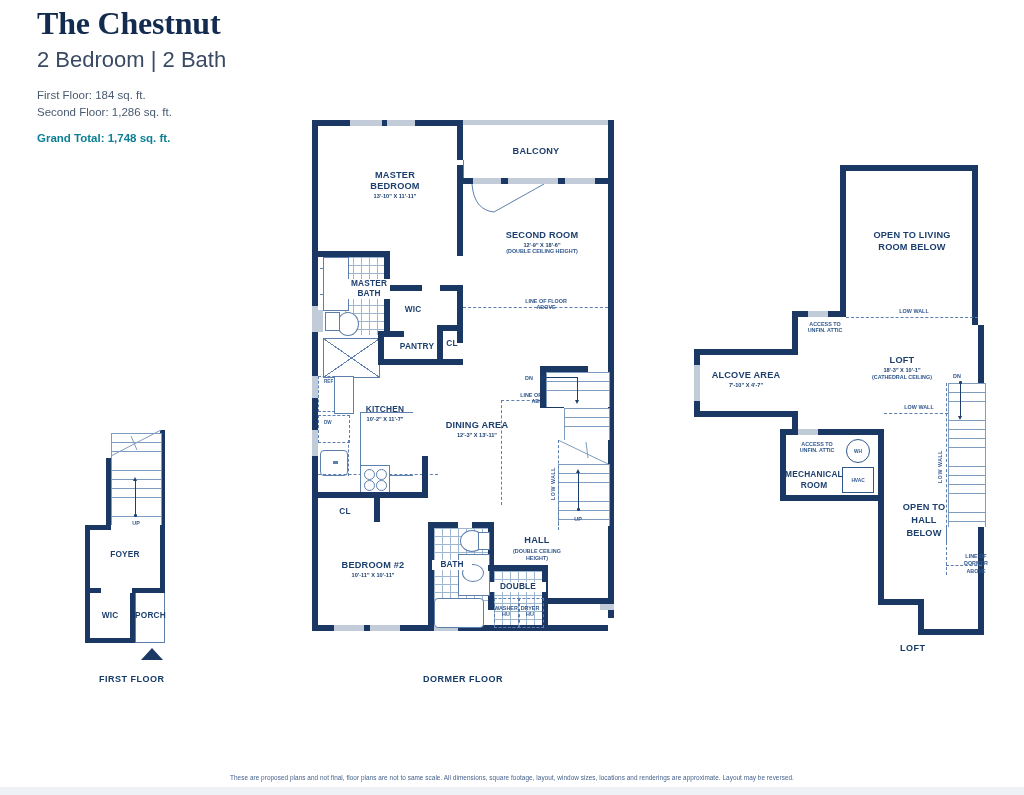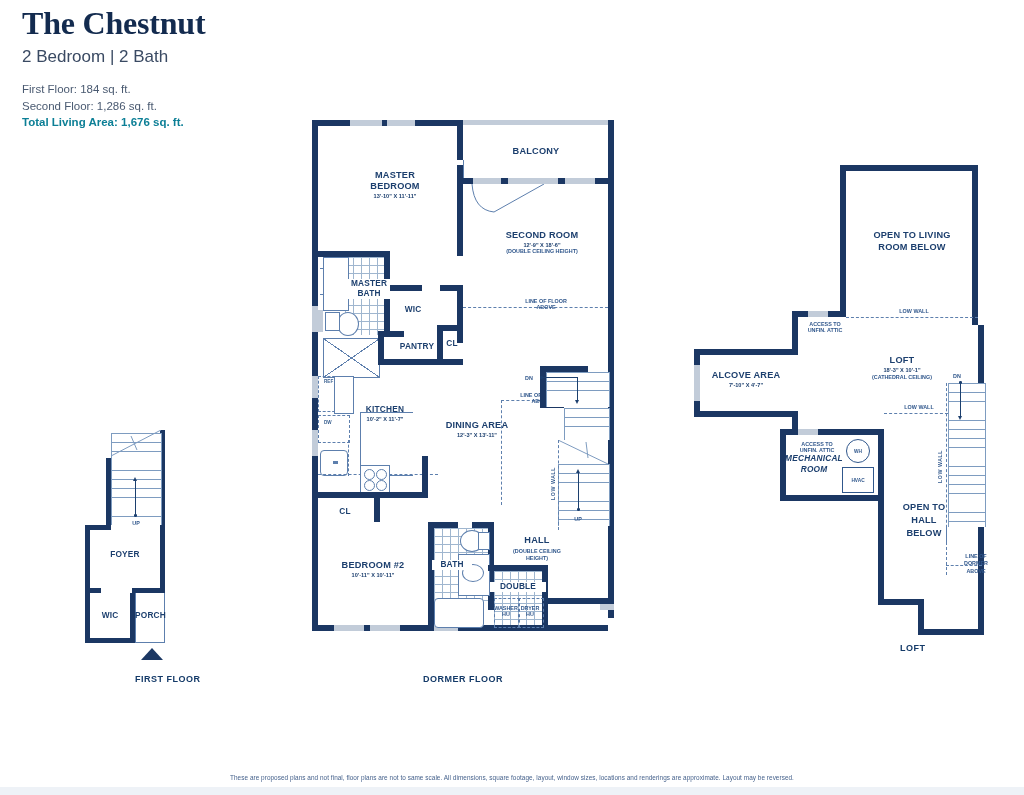--- a/index.html
+++ b/index.html
@@ -5,27 +5,27 @@
 <style>
   html,body{margin:0;padding:0;}
   body{
     width:1024px;height:795px;background:#ffffff;
     font-family:"Liberation Sans", sans-serif;
     color:#1c3557;overflow:hidden;position:relative;
   }
   .page{position:relative;width:1024px;height:795px;}
 
   
-  #header{position:absolute;left:22px;top:6px;width:300px;}
+  #header{position:absolute;left:37px;top:6px;width:300px;}
   #title{
     font-family:"Liberation Serif", serif;
     font-size:32px;font-weight:700;color:#132b4f;
     letter-spacing:-0.2px;margin:0 0 6px 0;line-height:1.1;
   }
-  #subtitle{font-size:17px;color:#3a4a63;margin:0 0 14px 0;font-weight:400;}
+  #subtitle{font-size:22px;color:#3a4a63;margin:0 0 14px 0;font-weight:400;}
   .area-line{font-size:11.5px;color:#4a5a71;line-height:1.42;}
   .area-total{font-size:11.5px;color:#0c7f96;font-weight:700;line-height:1.42;}
   .area-gap{height:10px;}
 
   
   .plan{position:absolute;}
   .w{position:absolute;background:#1b3763;}            
   .win{position:absolute;background:#c2ccd9;}          
   .thin{position:absolute;background:#5d7fad;}         
   .dash-h{position:absolute;border-top:1px dashed #5d7fad;}
@@ -93,22 +93,22 @@
 <body>
 
 <div class="page">
 
   <div id="header">
     <h1 id="title">The Chestnut</h1>
     <div id="subtitle">2 Bedroom | 2 Bath</div>
     <div class="area-line"></div>
     <div class="area-line">First Floor: 184 sq. ft.</div>
     <div class="area-line">Second Floor: 1,286 sq. ft.</div>
-    <div class="area-total">Total Living Area: 1,676 sq. ft.</div>
     <div class="area-gap"></div>
+    <div class="area-total">Grand Total: 1,748 sq. ft.</div>
   </div>
 
   <div class="plan" id="first-floor" style="left:85px;top:430px;width:140px;height:210px;">
 
     <div class="w" style="left:75px;top:0px;width:5px;height:100px;"></div>
     <div class="w" style="left:21px;top:28px;width:5px;height:72px;"></div>
     <div class="stairs" style="left:26px;top:3px;width:49px;height:92px;"></div>
 
     <svg style="position:absolute;left:26px;top:0px;width:50px;height:26px;">
       <line x1="0" y1="26" x2="50" y2="0" stroke="#7e9cc0" stroke-width="1"></line>
@@ -131,21 +131,21 @@
     <div class="w" style="left:45px;top:163px;width:5px;height:50px;"></div>
     <div class="lbl" style="left:4px;top:181px;width:42px;">WIC</div>
 
     <div class="thin" style="left:50px;top:163px;width:.9px;height:50px;"></div>
     <div class="thin" style="left:50px;top:212px;width:30px;height:.9px;"></div>
     <div class="thin" style="left:79px;top:163px;width:.9px;height:50px;"></div>
     <div class="lbl" style="left:50px;top:181px;width:30px;">PORCH</div>
 
     <div class="entry-tri" style="left:56px;top:218px;"></div>
   </div>
-  <div class="floor-label" style="left:128px;top:674px;padding-left:7px;">FIRST FLOOR</div>
+  <div class="floor-label" style="left:92px;top:674px;padding-left:7px;">FIRST FLOOR</div>
 
   <div class="plan" id="second-floor" style="left:312px;top:120px;width:302px;height:516px;">
 
     <div class="w" style="left:0px;top:0px;width:6px;height:186px;"></div>
     <div class="win" style="left:0px;top:186px;width:6px;height:26px;"></div>
     <div class="w" style="left:0px;top:212px;width:6px;height:44px;"></div>
     <div class="win" style="left:0px;top:256px;width:6px;height:22px;"></div>
     <div class="w" style="left:0px;top:278px;width:6px;height:32px;"></div>
     <div class="win" style="left:0px;top:310px;width:6px;height:26px;"></div>
     <div class="w" style="left:0px;top:336px;width:6px;height:175px;"></div>
@@ -383,21 +383,21 @@
     <div class="w" style="left:124px;top:264px;width:66px;height:6px;"></div>
     <div class="w" style="left:86px;top:264px;width:6px;height:72px;"></div>
     <div class="w" style="left:86px;top:330px;width:104px;height:6px;"></div>
     <div class="w" style="left:184px;top:264px;width:6px;height:72px;"></div>
     <div class="note" style="left:92px;top:276px;width:62px;">
       <span>ACCESS TO</span><br>
       <span>UNFIN. ATTIC</span>
     </div>
     <div class="circlelbl" style="left:152px;top:274px;width:22px;height:22px;">WH</div>
     <div class="boxlbl" style="left:148px;top:302px;width:30px;height:24px;">HVAC</div>
-    <div class="lbl" style="left:90px;top:288px;width:60px;line-height:1.3;font-style:italic;">
+    <div class="lbl" style="left:90px;top:304px;width:60px;line-height:1.3;">
       <span>MECHANICAL</span><br>
       <span>ROOM</span>
     </div>
 
     <div class="lbl big" style="left:196px;top:336px;width:68px;line-height:1.4;">
       <span>OPEN TO</span><br>
       <span>HALL</span><br>
       <span>BELOW</span>
     </div>
     <div class="w" style="left:184px;top:336px;width:6px;height:104px;"></div>

